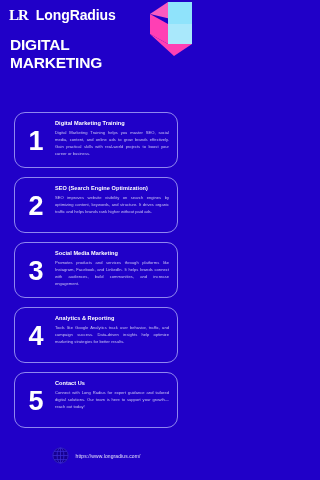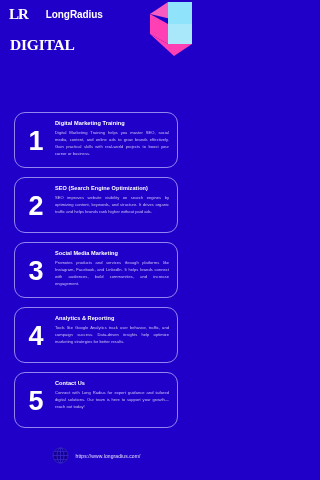--- a/index.html
+++ b/index.html
@@ -11,35 +11,35 @@
   }
   .page { position:relative; width:192px; height:480px; background:#2000c8; }
 
   
   .cube { position:absolute; top:0; right:0; width:72px; height:62px; overflow:hidden; }
   .cube svg { display:block; }
 
   
   .logo-row {
     position:absolute; left:9px; top:7px;
-    display:flex; align-items:center; gap:18px;
+    display:flex; align-items:center; gap:8px;
   }
   .logo-mark {
     color:#ffffff; font-family:"Liberation Serif", serif;
     font-size:15px; font-weight:bold; letter-spacing:-1px; line-height:1;
   }
   .logo-word {
-    color:#ffffff; font-size:10px; font-weight:bold; letter-spacing:-0.1px;
+    color:#ffffff; font-size:14px; font-weight:bold; letter-spacing:-0.1px;
   }
 
   
   .title {
     position:absolute; left:10px; top:36px; width:168px;
     color:#ffffff; font-size:15.5px; font-weight:bold;
-    line-height:1.18; letter-spacing:-0.2px;font-family:Liberation Serif, serif;
+    line-height:1.18; letter-spacing:-0.2px;
   }
   .title div { white-space:nowrap; }
 
   
   .cards { position:absolute; left:14px; top:112px; width:164px; }
   .card {
     position:relative;
     border:0.7px solid #8f86ef;
     border-radius:11px;
     height:56px;
@@ -84,20 +84,21 @@
     </svg>
   </div>
 
   <div class="logo-row">
     <span class="logo-mark">LR</span>
     <span class="logo-word">LongRadius</span>
   </div>
 
   <div class="title">
     <div>DIGITAL</div>
+    <div>MARKETING</div>
   </div>
 
   <div class="cards">
 
     <div class="card">
       <div class="card-num">1</div>
       <div class="card-title">Digital Marketing Training</div>
       <div class="card-body">Digital Marketing Training helps you master SEO, social media, content, and online ads to grow brands effectively. Gain practical skills with real-world projects to boost your career or business.</div>
     </div>
 

